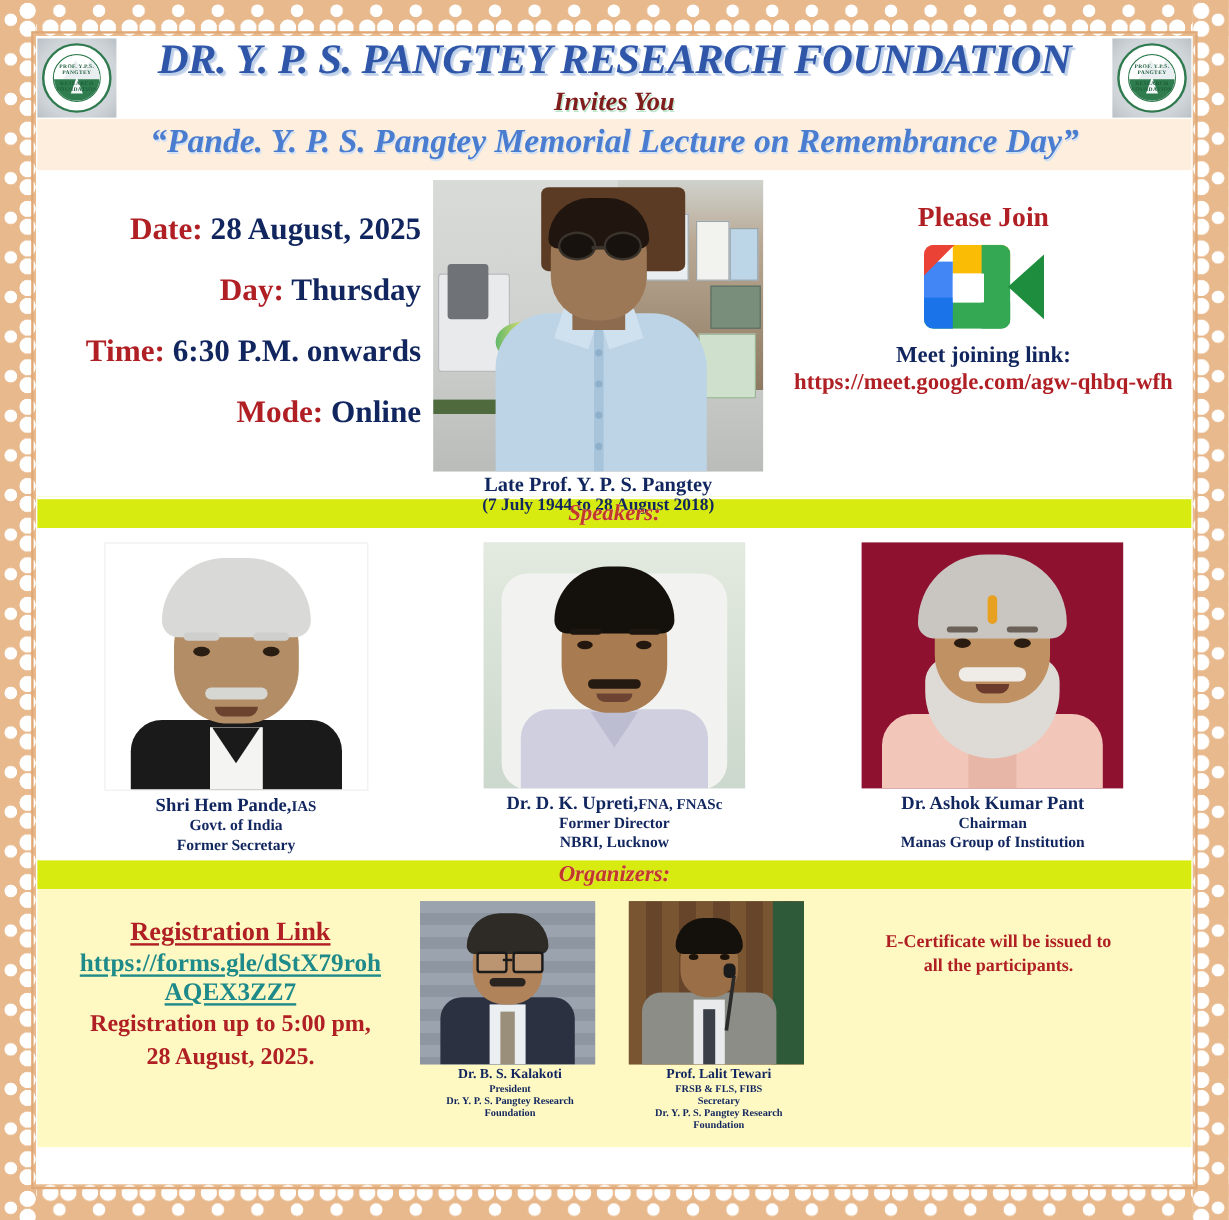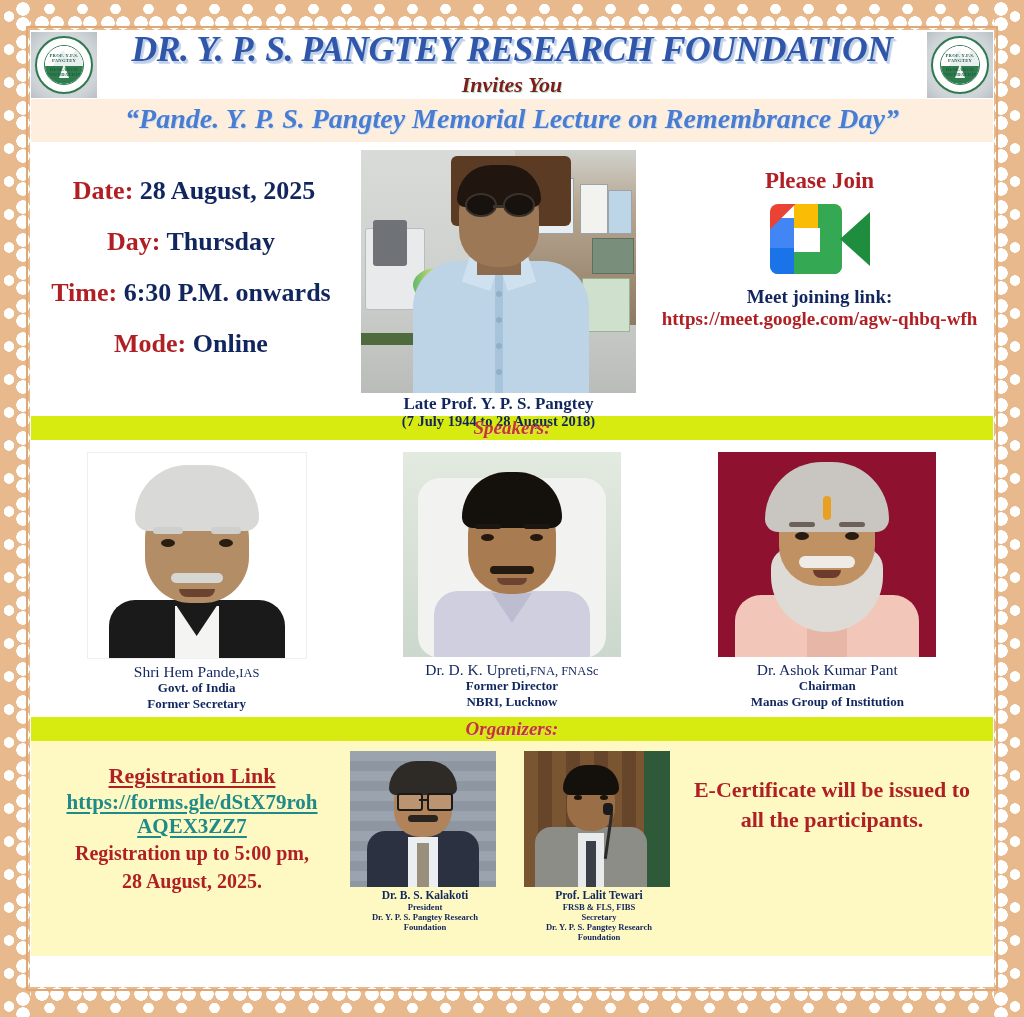--- a/index.html
+++ b/index.html
@@ -129,21 +129,21 @@
   .main-row{
     display:flex;align-items:flex-start;
     background:#ffffff;
     padding-top:8px;
     height:272px;
     box-sizing:border-box;
   }
   .col-left{
     width:320px;flex:0 0 320px;
     padding-top:26px;
-    text-align:center;
+    text-align:right;
   }
   .detail{
     font-weight:bold;font-size:26px;
     color:#11265e;
     margin-bottom:21px;
     white-space:nowrap;
   }
   .detail .lab{color:#b01f24;}
   .d-date{padding-left:6px;}
   .d-day{}
@@ -226,21 +226,21 @@
     text-shadow:.5px .5px 0 #f3c9a0;
   }
 
   
   .speakers{
     display:flex;justify-content:space-around;align-items:flex-start;
     padding:12px 8px 4px;background:#ffffff;
   }
   .sp{width:300px;text-align:center;}
   .sp-photo{width:218px;height:205px;margin:0 auto;position:relative;overflow:hidden;}
-  .sp-cap-name{font-weight:normal;font-size:15.5px;color:#11265e;margin-top:4px;line-height:1.12;}
+  .sp-cap-name{font-weight:bold;font-size:15.5px;color:#11265e;margin-top:4px;line-height:1.12;}
   .sp-cap-name .small{font-size:12.5px;}
   .sp-cap-sub{font-weight:bold;font-size:13px;color:#11265e;line-height:1.18;}
 
   
   .s1{background:#ffffff;border:1px solid #efefef;}
   .s1 .hair{position:absolute;left:50%;margin-left:-62px;top:12px;width:124px;height:66px;background:#d9d9d7;border-radius:62px 62px 16px 16px;}
   .s1 .face{position:absolute;left:50%;margin-left:-52px;top:34px;width:104px;height:116px;background:#b38d66;border-radius:52px 52px 46px 46px;}
   .s1 .brow{position:absolute;top:74px;width:30px;height:7px;background:#cfcfcd;border-radius:4px;}
   .s1 .bl{left:50%;margin-left:-44px;}
   .s1 .br{left:50%;margin-left:14px;}
@@ -336,21 +336,21 @@
   .o2 .eye{position:absolute;top:44px;width:8px;height:5px;background:#1b1209;border-radius:50%;}
   .o2 .el{left:46%;margin-left:-17px;}
   .o2 .er{left:46%;margin-left:9px;}
   .o2 .suit{position:absolute;left:46%;margin-left:-56px;bottom:0;width:112px;height:60px;background:#8b8d86;border-radius:16px 16px 0 0;}
   .o2 .shirt{position:absolute;left:46%;margin-left:-13px;bottom:0;width:26px;height:54px;background:#e8eaec;}
   .o2 .tie{position:absolute;left:46%;margin-left:-5px;bottom:0;width:10px;height:46px;background:#3b3f48;}
   .o2 .mic{position:absolute;left:50%;margin-left:6px;top:52px;width:10px;height:12px;background:#1b1b1b;border-radius:4px;}
   .o2 .micstem{position:absolute;left:50%;margin-left:10px;top:62px;width:3px;height:46px;background:#2a2a2a;transform:rotate(8deg);}
 
   .org-right{flex:1;text-align:center;padding-top:24px;}
-  .ecert{font-weight:bold;font-size:22px;color:#b01f24;line-height:1.35;}
+  .ecert{font-weight:bold;font-size:15px;color:#b01f24;line-height:1.35;}
 </style>
 </head>
 <body>
 
 <div class="poster">
 
   <div class="border-frame">
     <div class="orn orn-top"></div>
     <div class="orn orn-bottom"></div>
     <div class="orn orn-left"></div>

